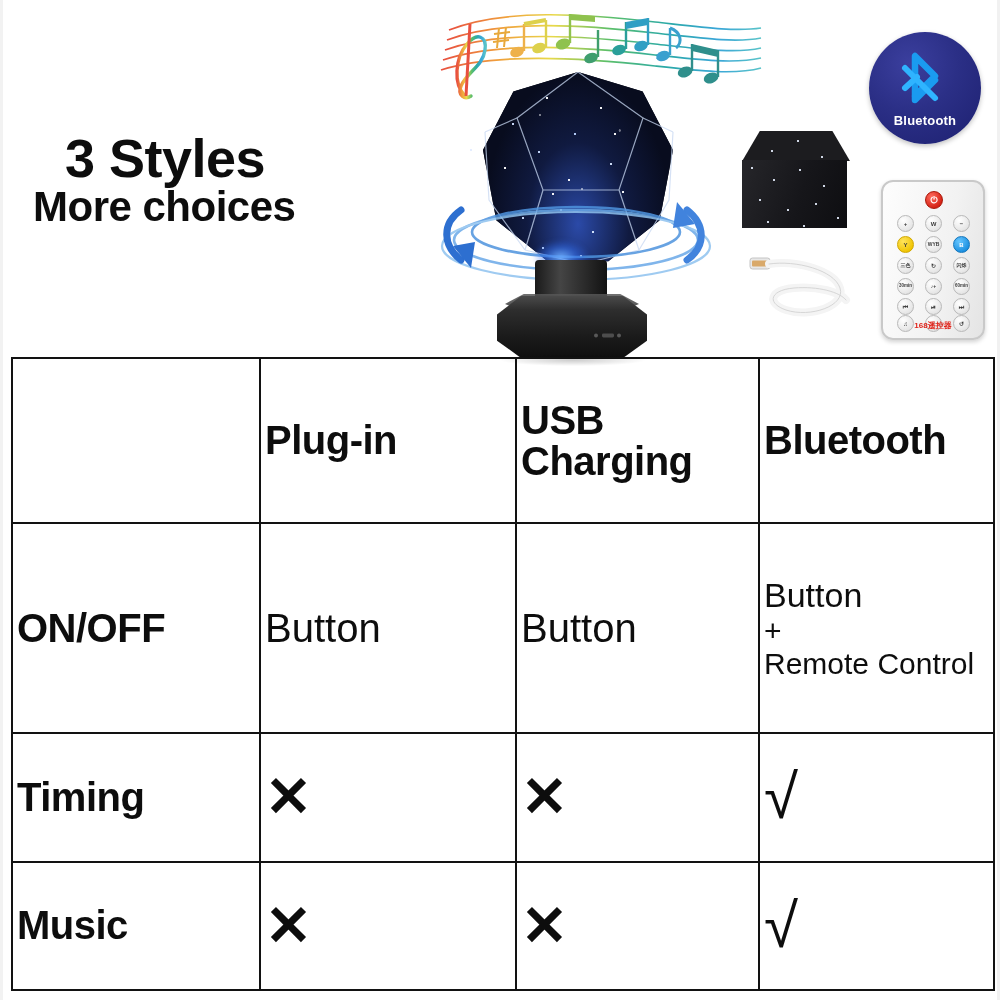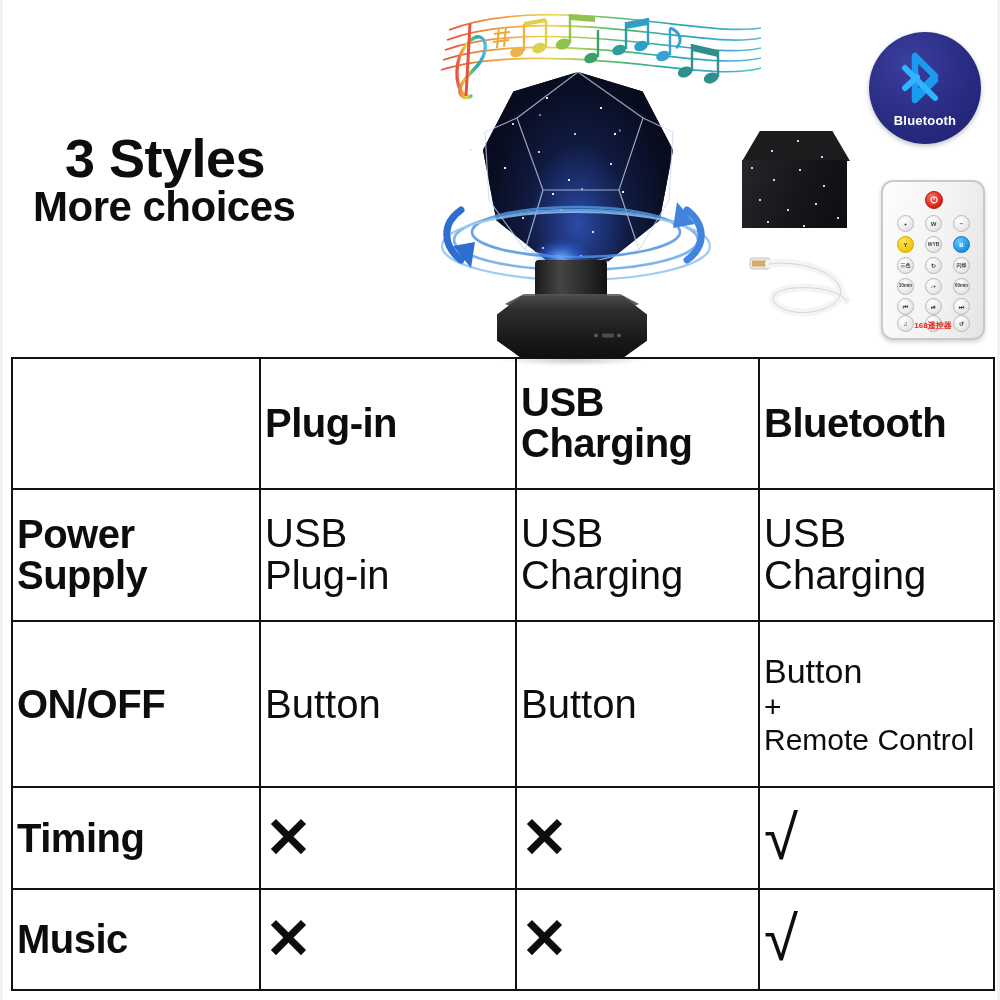--- a/index.html
+++ b/index.html
@@ -392,38 +392,20 @@
         </td>
         <td class="colhead">
           <div>USB</div>
           <div>Charging</div>
         </td>
         <td class="colhead">
           <div>Bluetooth</div>
         </td>
       </tr>
 
-      <tr>
-        <td class="rowhead">
-          <div>Power</div>
-          <div>Supply</div>
-        </td>
-        <td class="cellval">
-          <div>USB</div>
-          <div>Plug-in</div>
-        </td>
-        <td class="cellval">
-          <div>USB</div>
-          <div>Charging</div>
-        </td>
-        <td class="cellval">
-          <div>USB</div>
-          <div>Charging</div>
-        </td>
-      </tr>
 
       <tr>
         <td class="rowhead">
           <div>ON/OFF</div>
         </td>
         <td class="cellval">
           <div>Button</div>
         </td>
         <td class="cellval">
           <div>Button</div>

